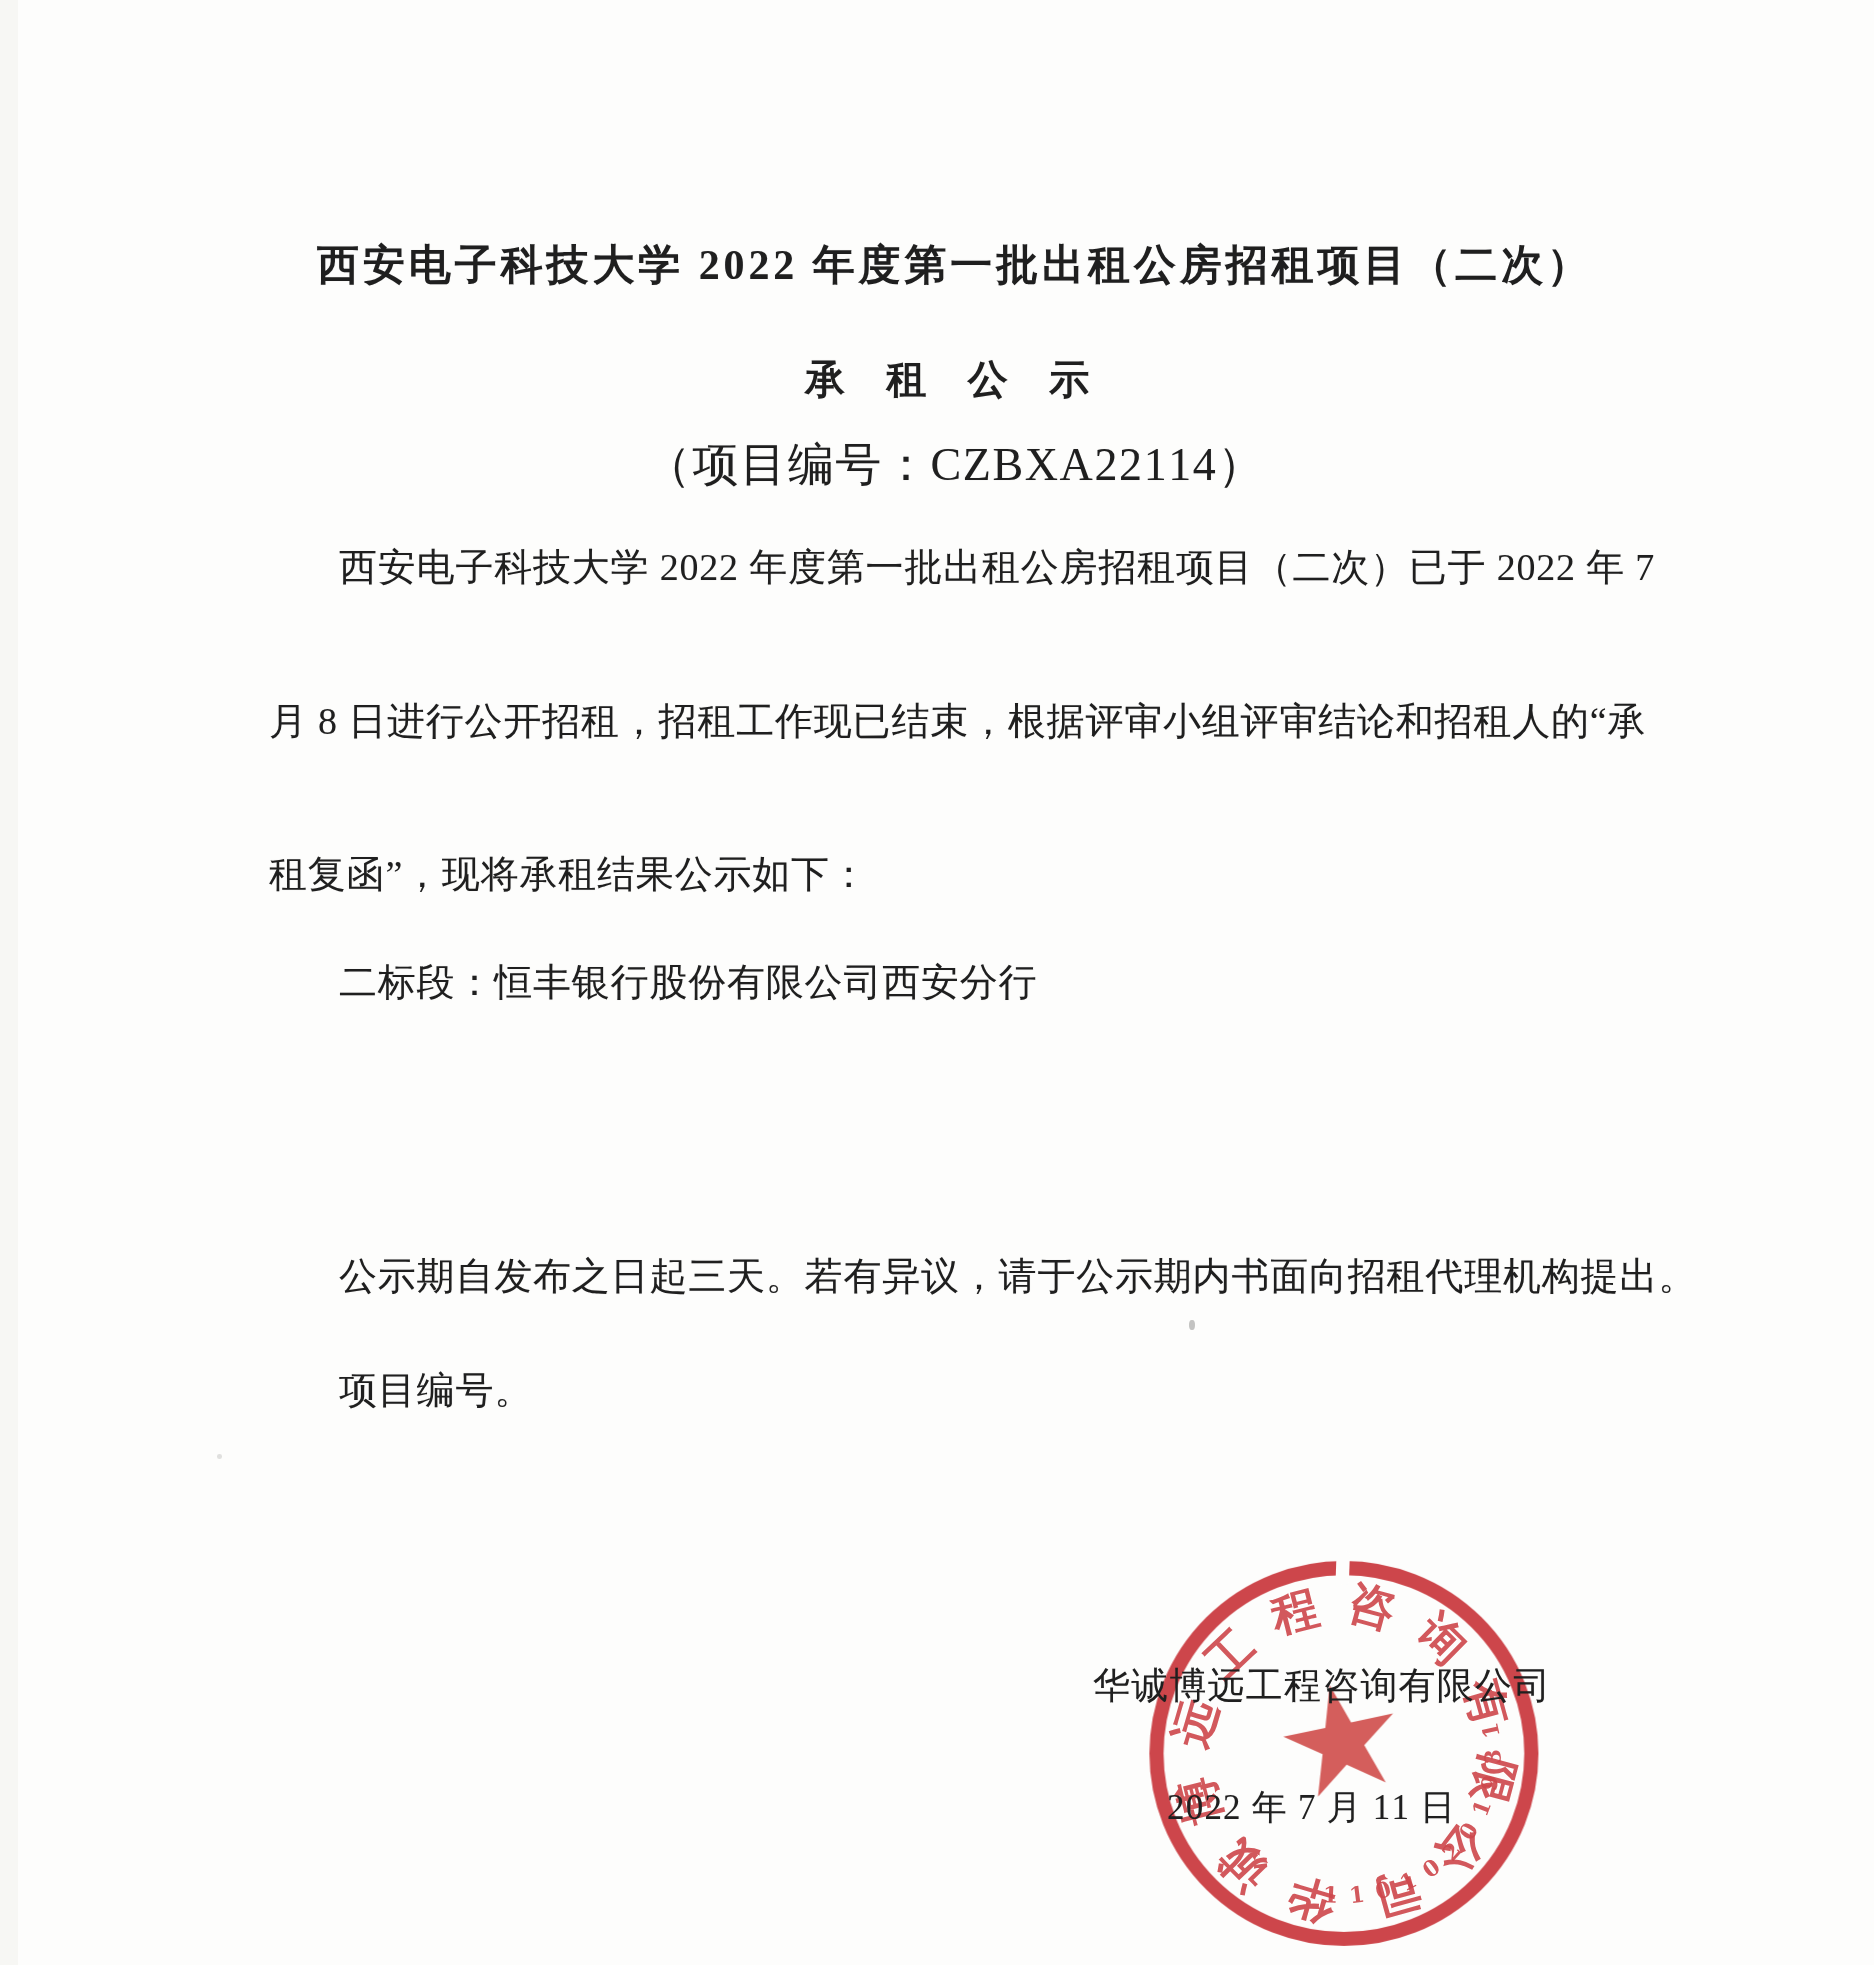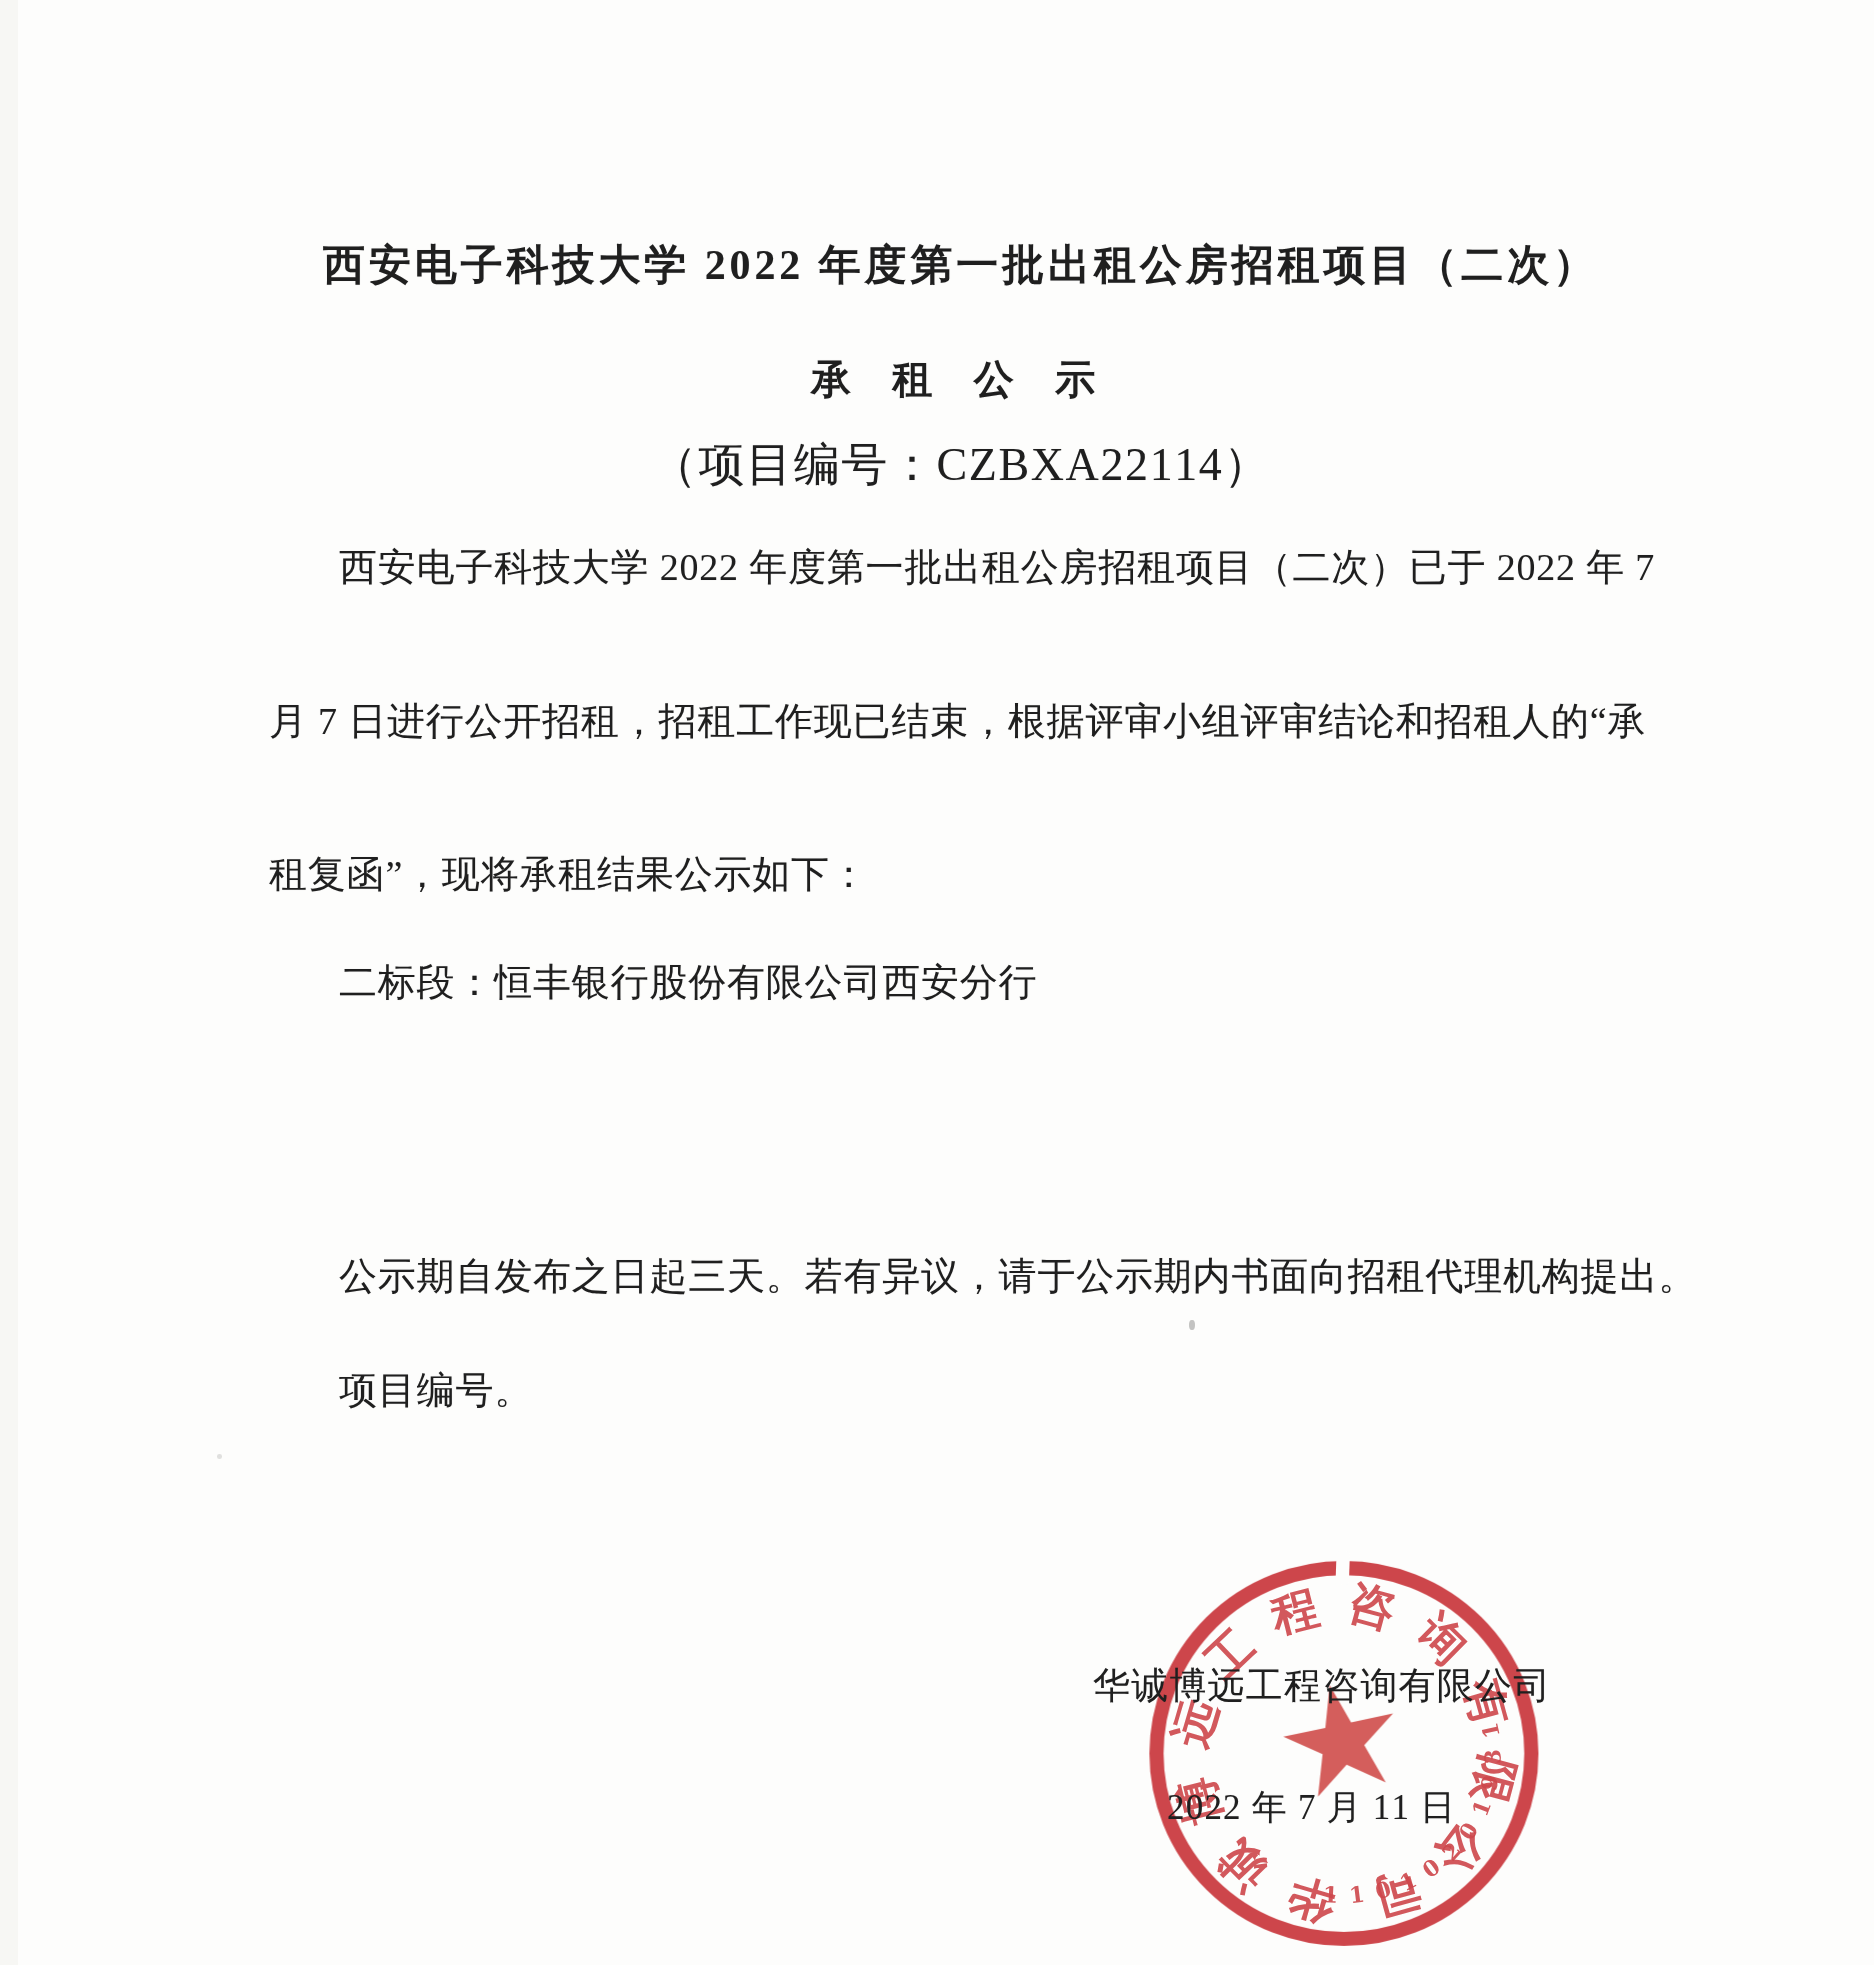--- a/index.html
+++ b/index.html
@@ -15,21 +15,21 @@
     background:#f7f7f4;
   }
   .line{
     position:absolute;
     white-space:nowrap;
     color:#1f1f1f;
     text-shadow:0 0 0.8px rgba(40,40,40,.25);
     font-kerning:none;
   }
   .header-wrap{
-    position:absolute;left:275px;top:0;width:1372px;height:511px;
+    position:absolute;left:269px;top:0;width:1372px;height:511px;
     text-align:center;
   }
   .header-wrap .line{position:absolute;left:0;width:100%;}
   .title{font-weight:bold;font-size:42px;letter-spacing:3.9px;}
   .subtitle{font-weight:bold;font-size:40px;letter-spacing:15.7px;}
   .projno{font-size:46px;letter-spacing:1.6px;}
   .body-line{font-size:38px;letter-spacing:0.8px;}
   .sig-line{font-size:37px;letter-spacing:1.2px;}
   .date-line{font-size:35px;letter-spacing:1.2px;}
   .artifact{
@@ -81,21 +81,21 @@
     </g>
   </svg>
 
   <div class="header-wrap">
     <div class="line title" style="top:237px;">西安电子科技大学 2022 年度第一批出租公房招租项目（二次）</div>
     <div class="line subtitle" style="top:352px;">承 租 公 示</div>
     <div class="line projno" style="top:434px;">（项目编号：CZBXA22114）</div>
   </div>
 
   <div class="line body-line" style="left:339px;top:542px;font-family:Liberation Serif, serif;">西安电子科技大学 2022 年度第一批出租公房招租项目（二次）已于 2022 年 7</div>
-  <div class="line body-line" style="left:269px;top:696px;">月 7 日进行公开招租，招租工作现已结束，根据评审小组评审结论和招租人的“承</div>
+  <div class="line body-line" style="left:269px;top:696px;">月 8 日进行公开招租，招租工作现已结束，根据评审小组评审结论和招租人的“承</div>
   <div class="line body-line" style="left:269px;top:849px;">租复函”，现将承租结果公示如下：</div>
 
   <div class="line body-line" style="left:339px;top:957px;">二标段：恒丰银行股份有限公司西安分行</div>
 
   <div class="line body-line" style="left:339px;top:1229px;margin-top:22px;">公示期自发布之日起三天。若有异议，请于公示期内书面向招租代理机构提出。</div>
 
   <div class="line body-line" style="left:339px;top:1365px;">项目编号。</div>
 
   <div class="line sig-line" style="left:1093px;top:1661px;">华诚博远工程咨询有限公司</div>
   <div class="line date-line" style="left:1167px;top:1784px;">2022 年 7 月 11 日</div>

